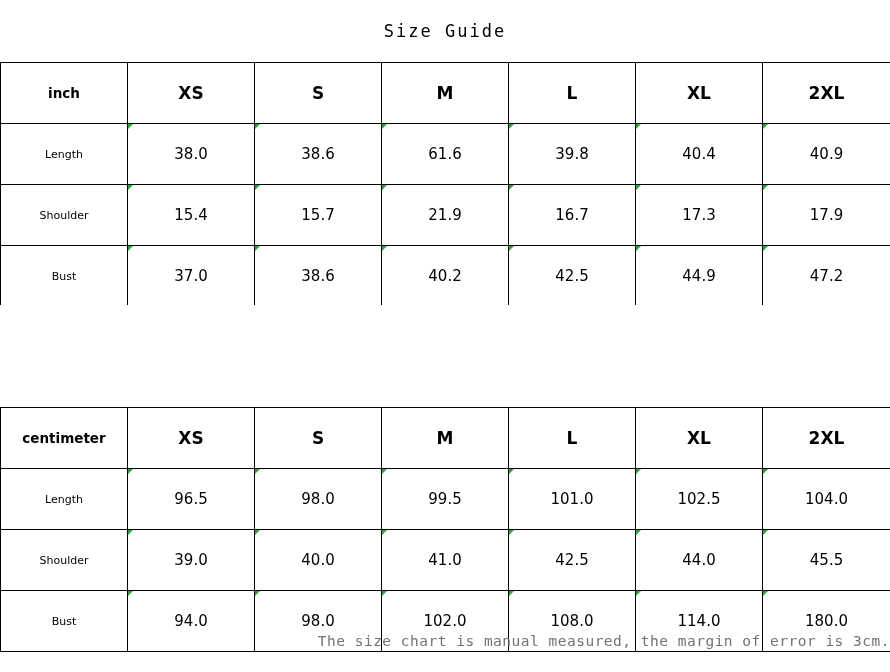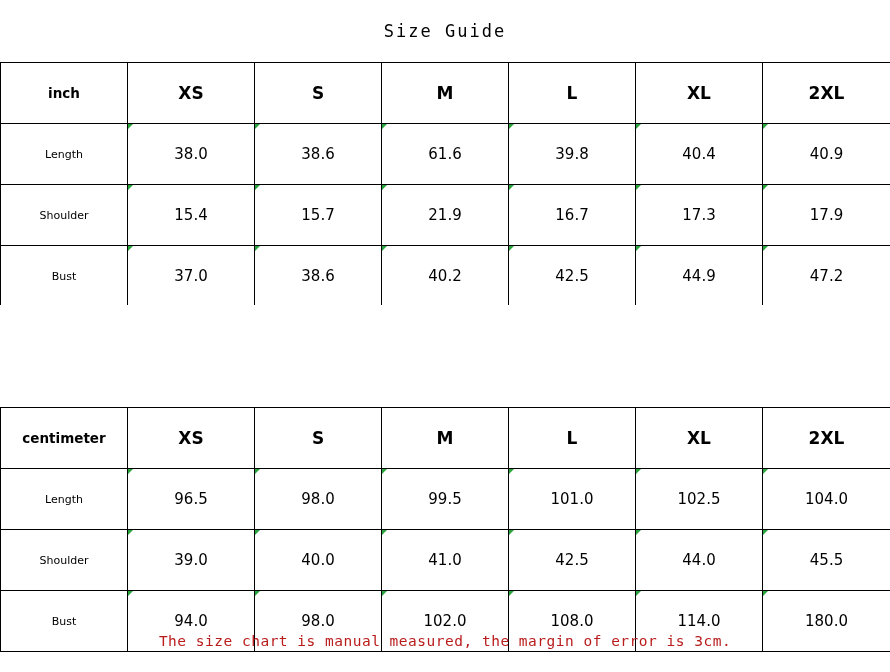--- a/index.html
+++ b/index.html
@@ -90,25 +90,25 @@
     border-right: 5px solid transparent;
   }
 
   .footer {
     position: absolute;
     left: 0;
     bottom: 0;
     width: 890px;
     height: 62px;
     line-height: 62px;
-    text-align: center;
+    text-align: right;
     font-family: "DejaVu Sans Mono", monospace;
     font-size: 14.5px;
     letter-spacing: 0.5px;
-    color: #b91c1c;
+    color: #737373;
   }
   .spacer {
     position: absolute;
     left: 0;
     top: 305px;
     width: 890px;
     height: 62px;
     background: #ffffff;
   }
 </style>

